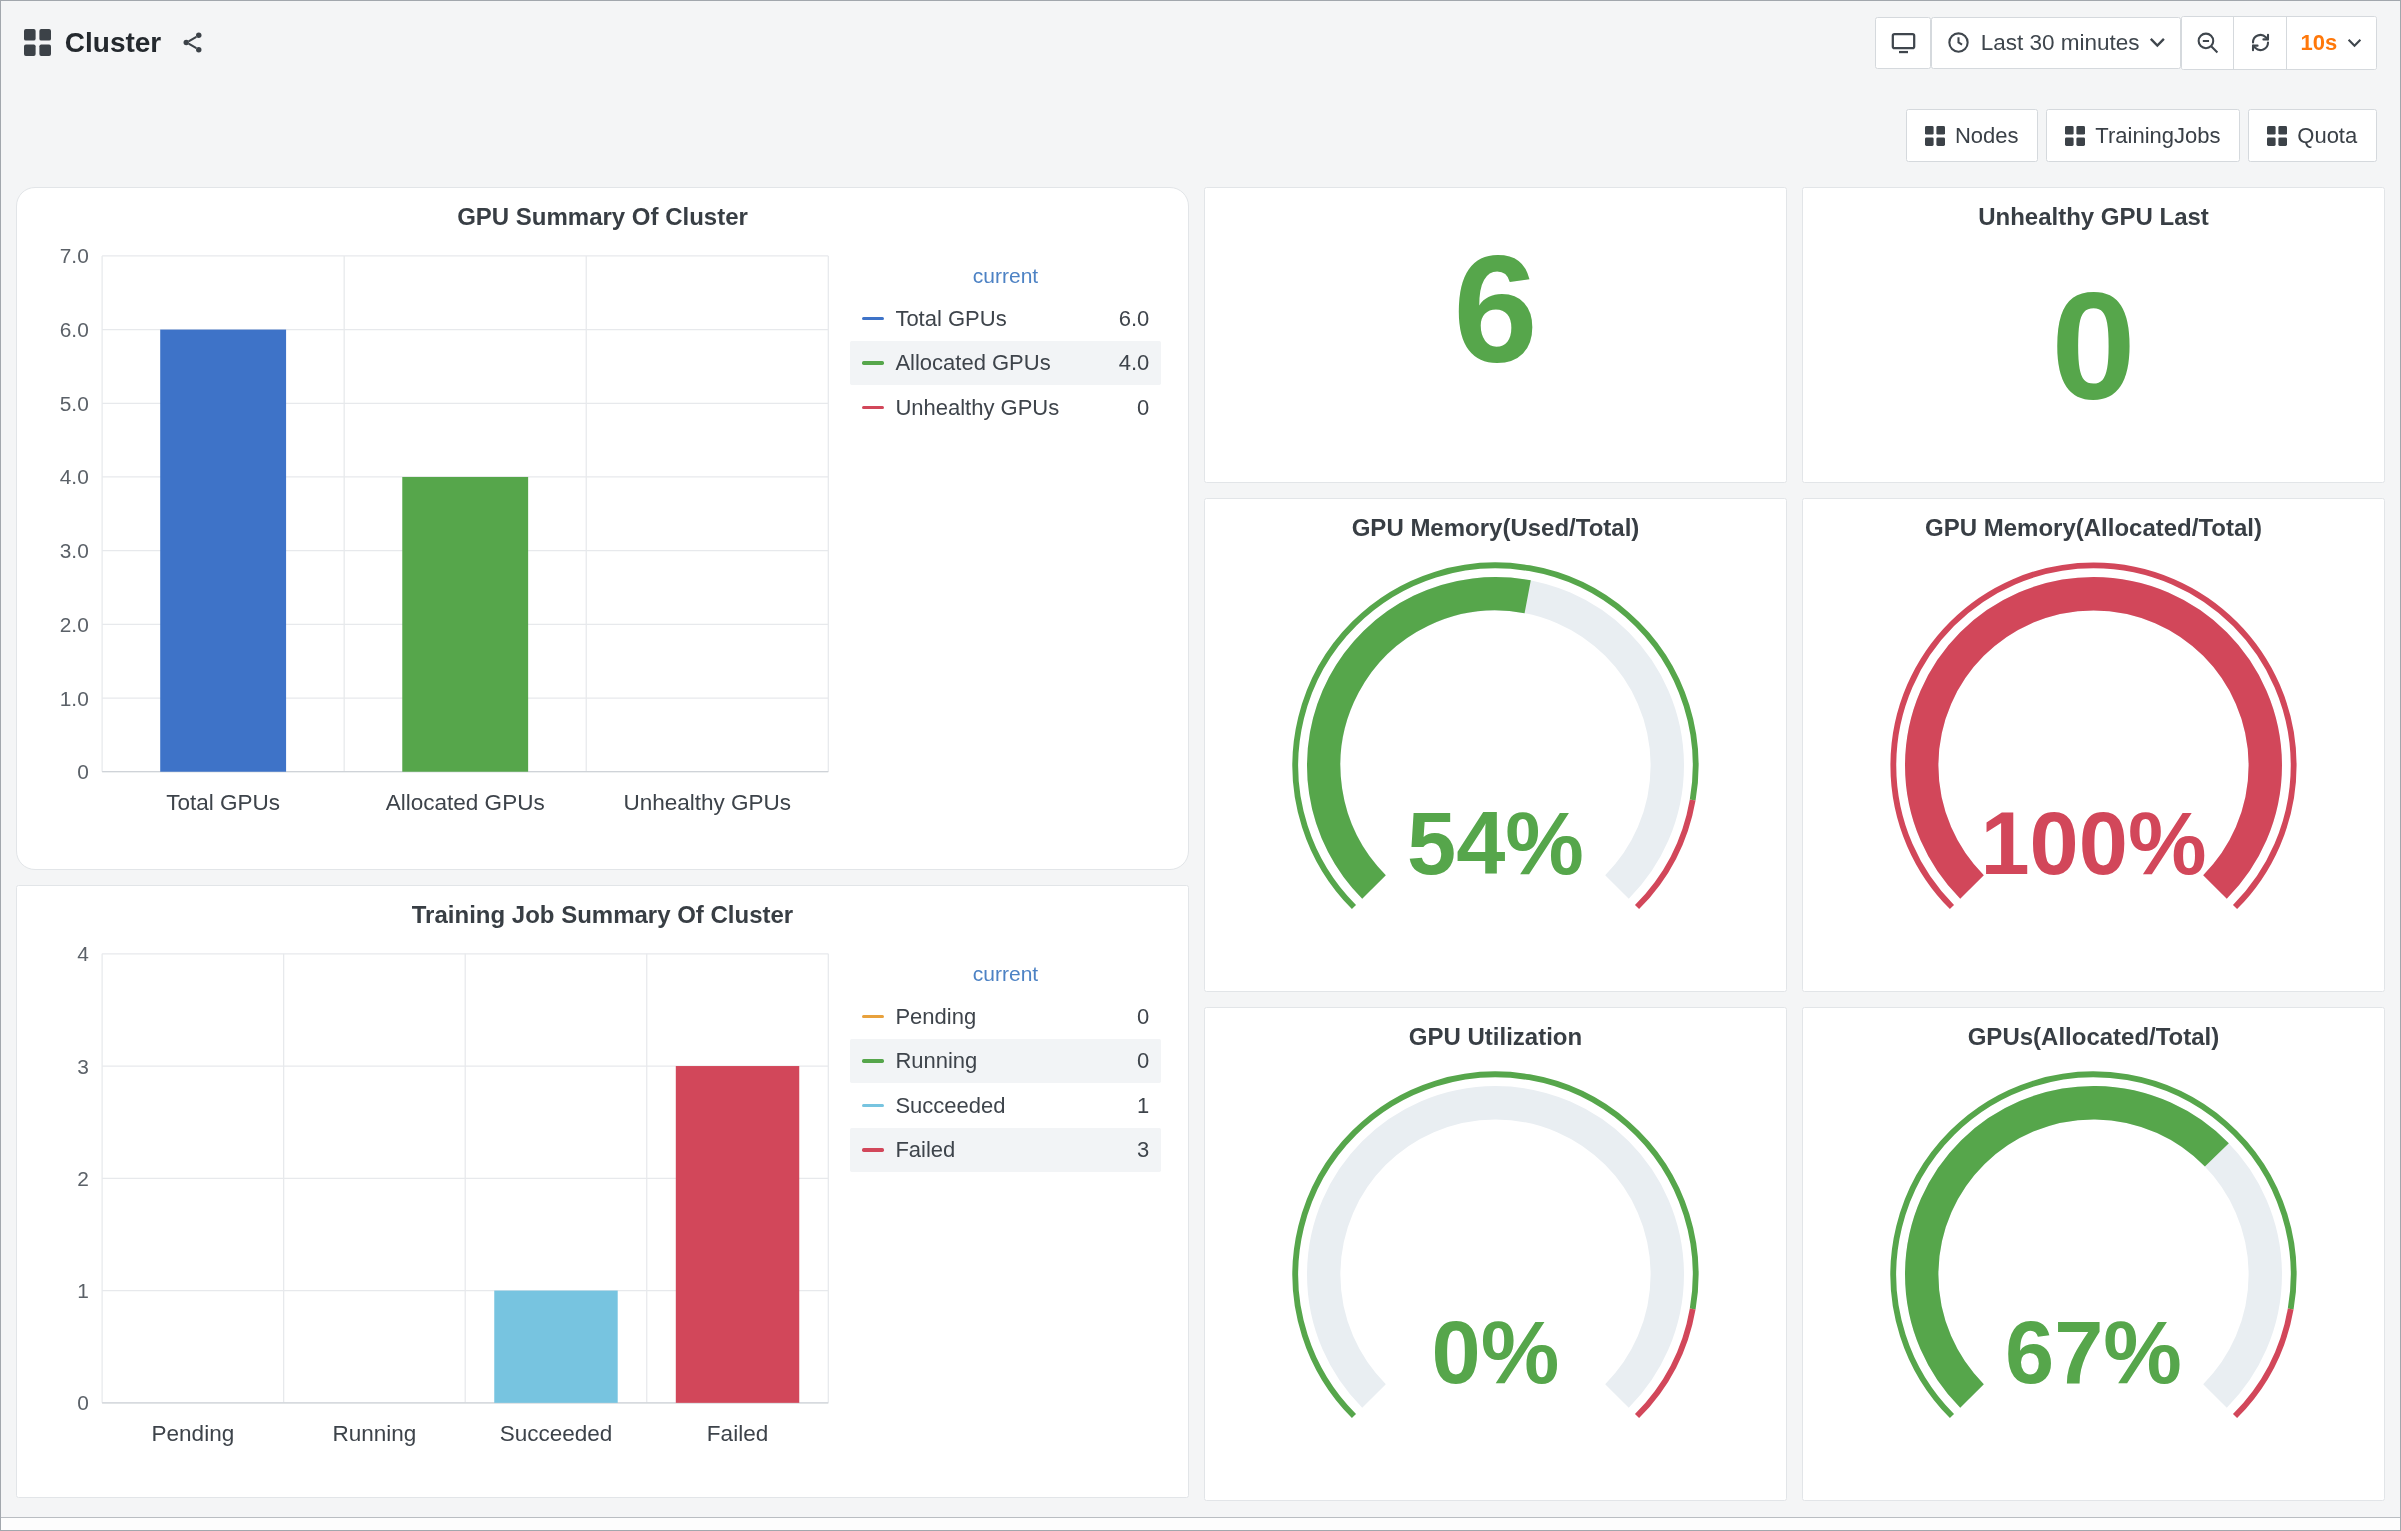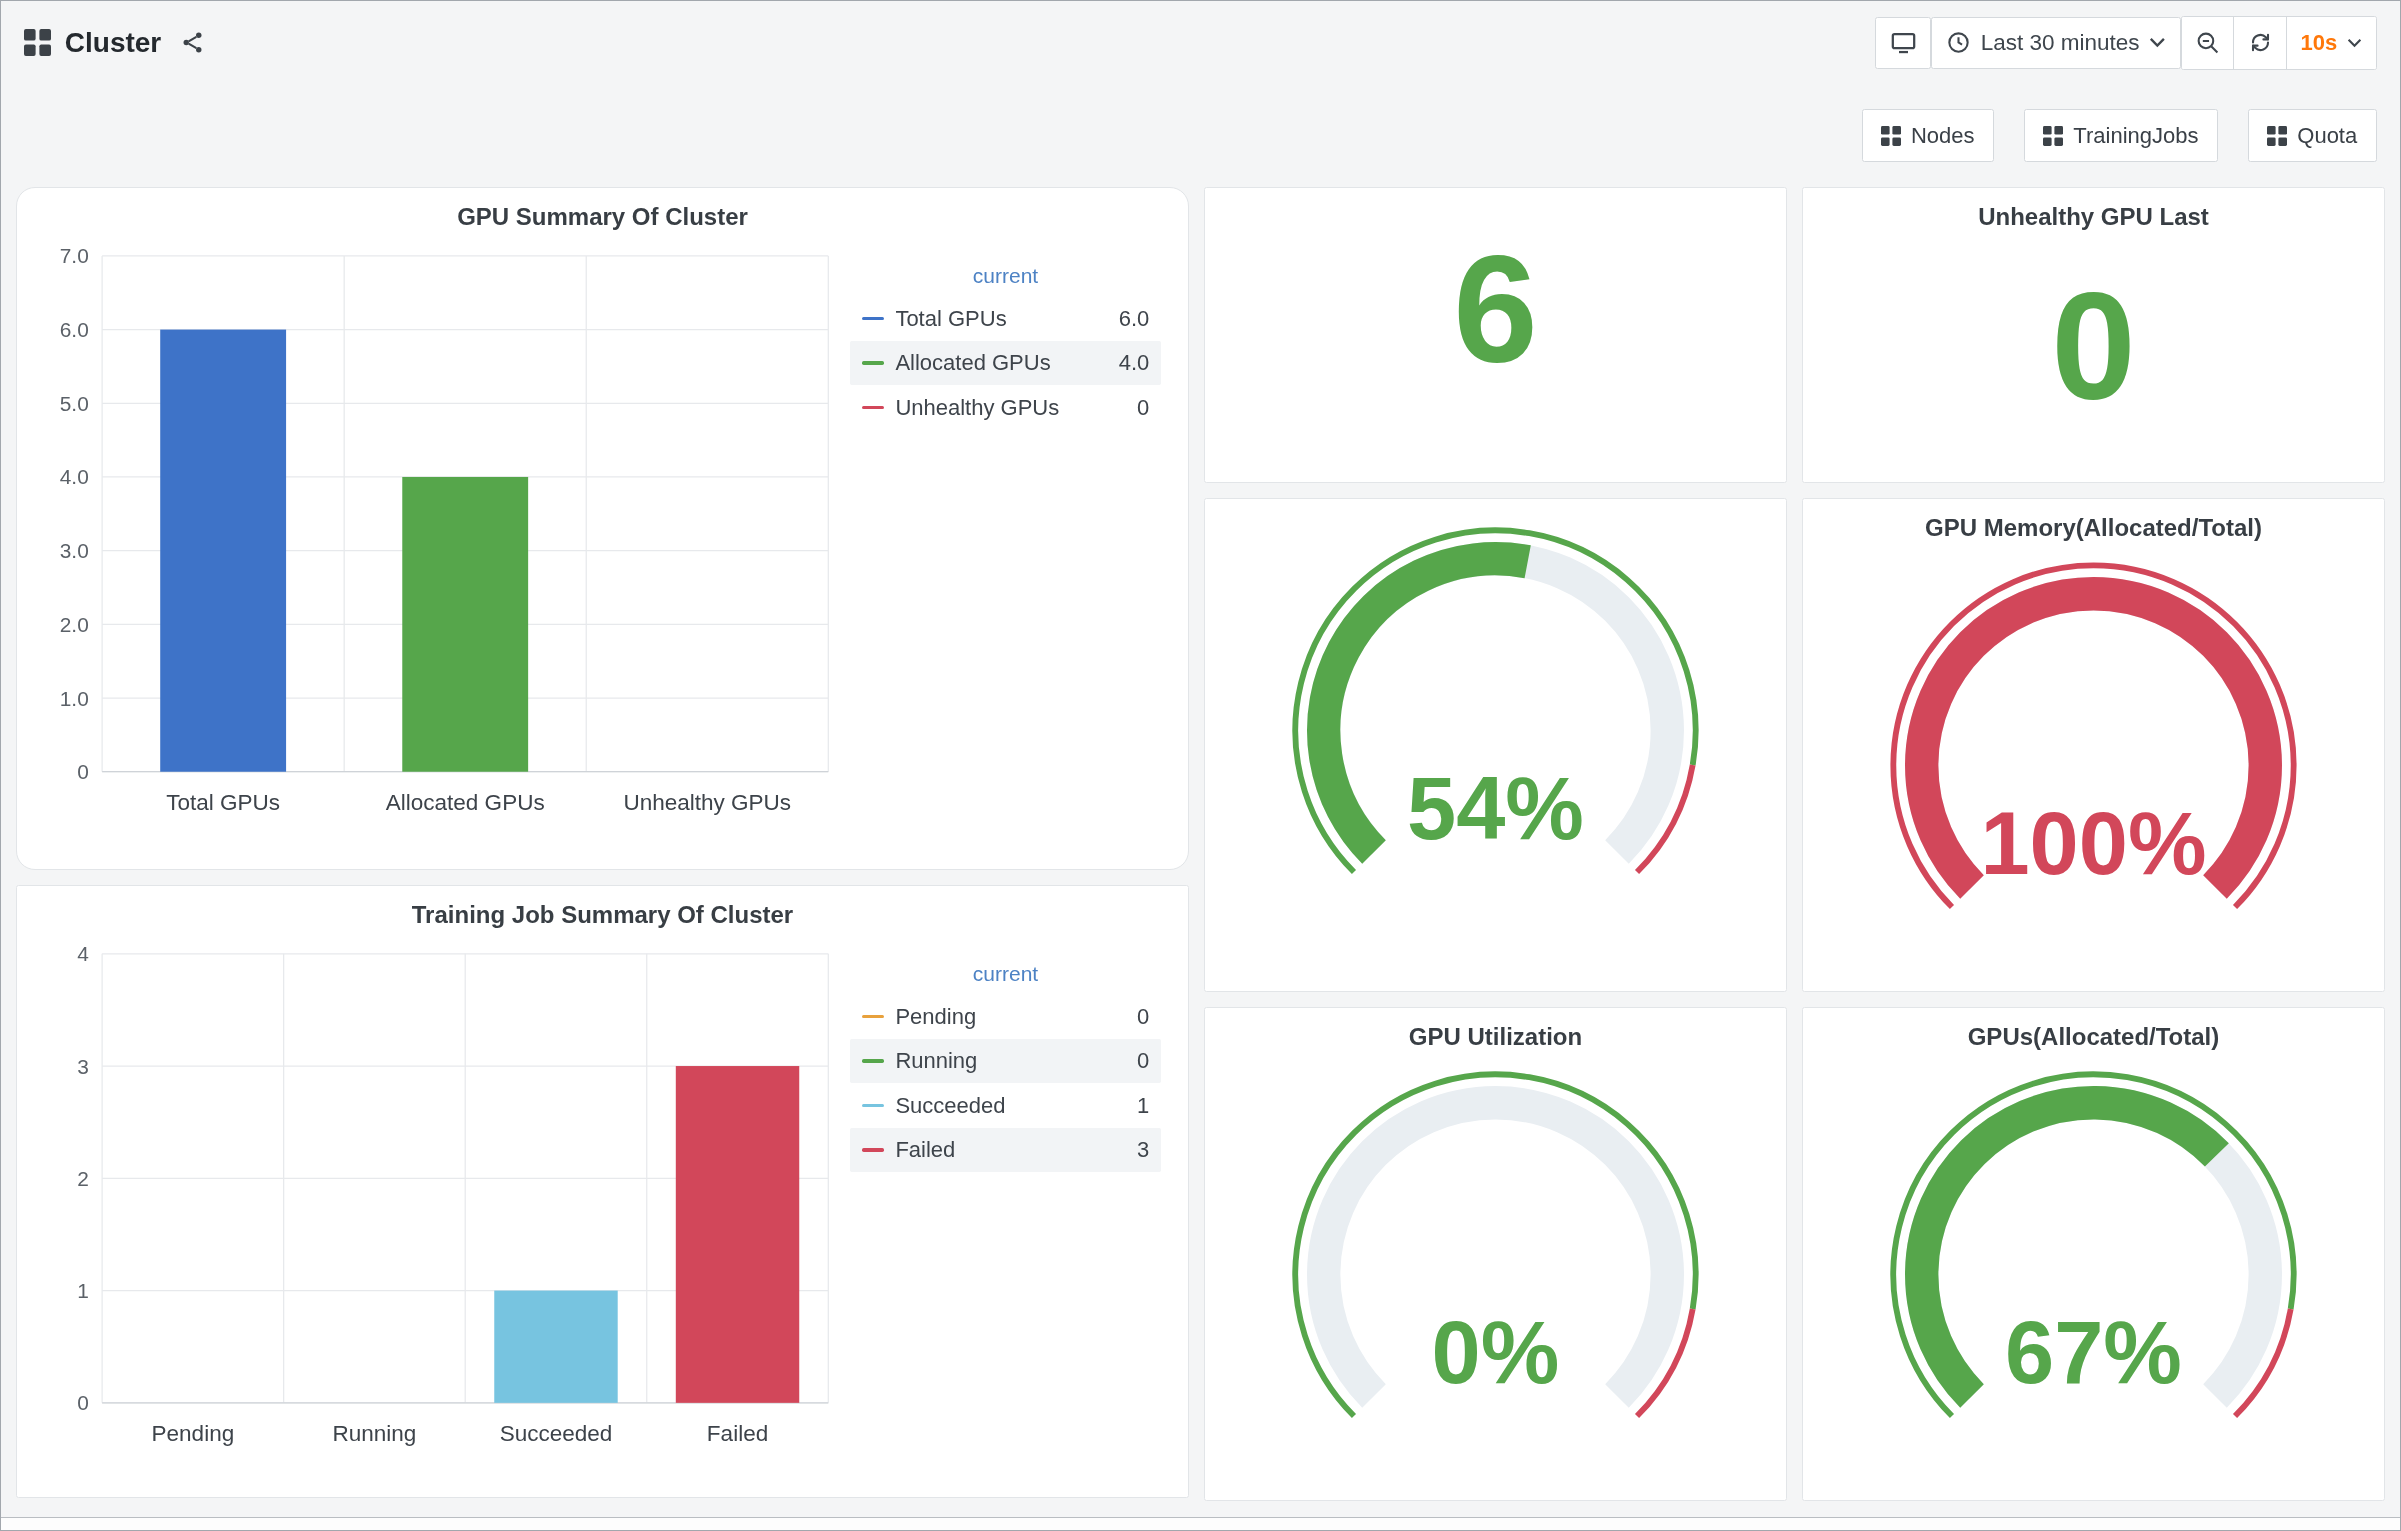--- a/index.html
+++ b/index.html
@@ -18,21 +18,21 @@
   .tbtn{
     height:52px;display:inline-flex;align-items:center;gap:10px;padding:0 13.4px;
     background:#fff;border:1.3px solid #d5d9dd;border-radius:2.5px;color:#3f464d;
     font-family:inherit;font-size:22.5px;cursor:pointer;
   }
   .tb-group{display:inline-flex;border:1.3px solid #d5d9dd;border-radius:2.5px;background:#fff;overflow:hidden;}
   .tb-group .tbtn{border:none;border-radius:0;border-left:1.3px solid #d5d9dd;}
   .tb-group .tbtn:first-child{border-left:none;}
   .interval-label{font-weight:700;font-size:22px;}
   
-  .nav-row{display:flex;justify-content:flex-end;gap:30px;padding:25px 23.4px;}
+  .nav-row{display:flex;justify-content:flex-end;gap:8px;padding:25px 23.4px;}
   .nav-btn{
     height:53px;display:inline-flex;align-items:center;gap:10px;padding:0 18.4px;
     background:#fff;border:1.3px solid #d5d9dd;border-radius:2.5px;color:#3a4047;
     font-family:inherit;font-size:22px;font-weight:500;cursor:pointer;
   }
   .nav-btn .icon{display:inline-flex;color:#3c4248;}
   
   main{display:flex;gap:15px;padding:0 15px;}
   .col-left{width:1176px;display:flex;flex-direction:column;gap:15px;}
   .col-right{flex:1;display:grid;grid-template-columns:1fr 1fr;grid-template-rows:296px 494px 494px;gap:15px;}
@@ -292,20 +292,21 @@
       </div>
 
       <div class="panel">
         <h2>Unhealthy GPU Last</h2>
         <div class="stat-wrap">
           <div class="stat-value" style="color: rgb(86, 166, 75);">0</div>
         </div>
       </div>
 
       <div class="panel">
+        <h2>GPU Memory(Used/Total)</h2>
         <div class="gauge-wrap">
           <svg width="551" height="417" viewBox="0 0 660 500">
               <path d="M 184.33600307557123 407.66399692442883 A 206 206 0 1 1 475.66399692442894 407.6639969244286" stroke="#e9eef2" stroke-width="40" fill="none"></path>
               <path d="M 184.33600307557123 407.66399692442883 A 206 206 0 0 1 368.6005508046592 59.64882634989013" stroke="#56a64b" stroke-width="40" fill="none"></path>
               <path d="M 160.29437251522862 431.7056274847714 A 240 240 0 1 1 566.4262382771458 303.2629840670582" stroke="#56a64b" stroke-width="7" fill="none"></path>
               <path d="M 566.4262382771458 303.2629840670582 A 240 240 0 0 1 499.70562748477164 431.7056274847712" stroke="#d2475a" stroke-width="7" fill="none"></path>
               <text x="330" y="391.78" text-anchor="middle" fill="#56a64b" font-size="106" font-weight="700">54%</text>
             </svg>
         </div>
       </div>

